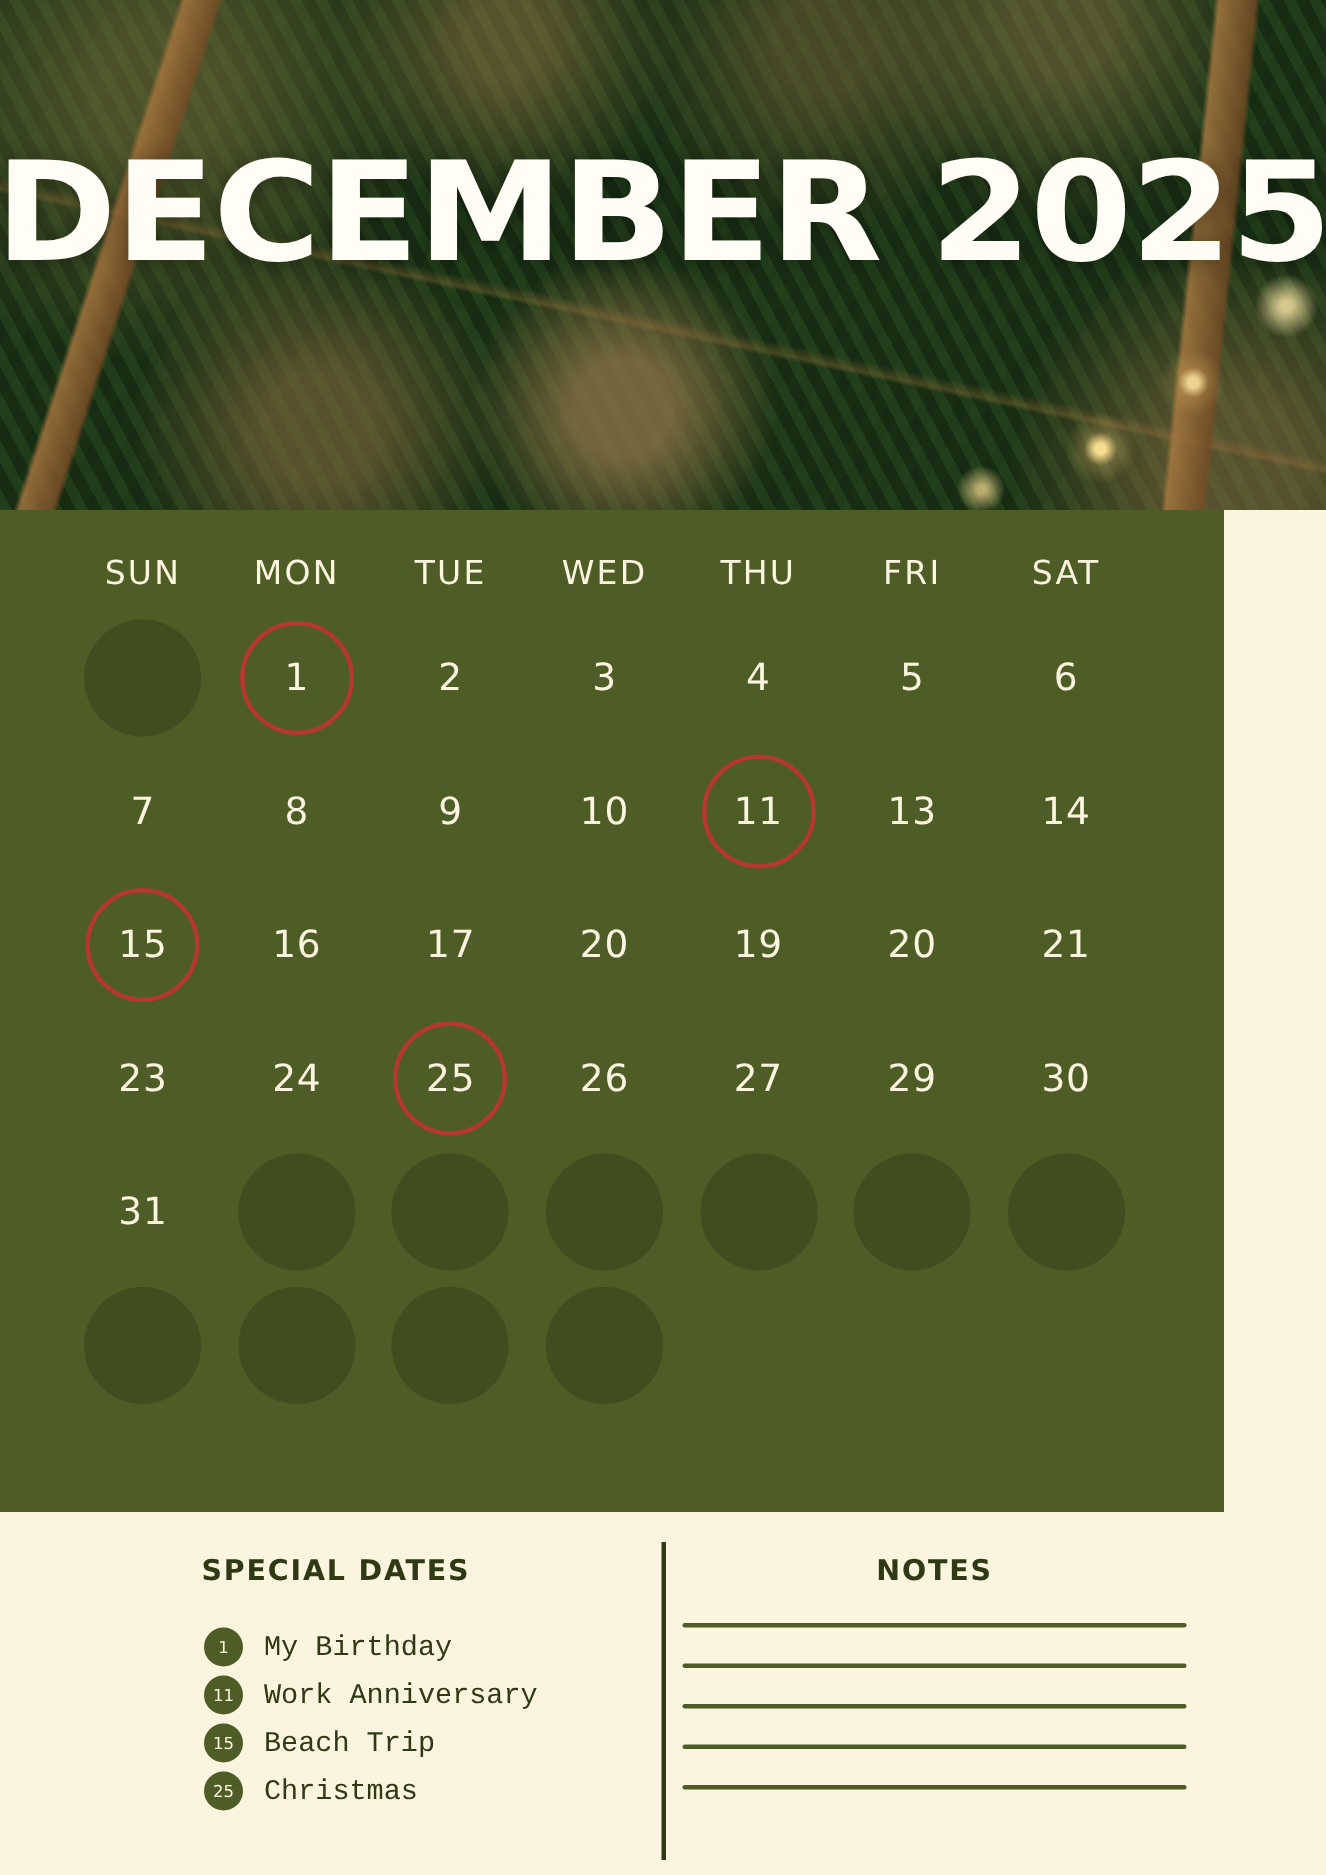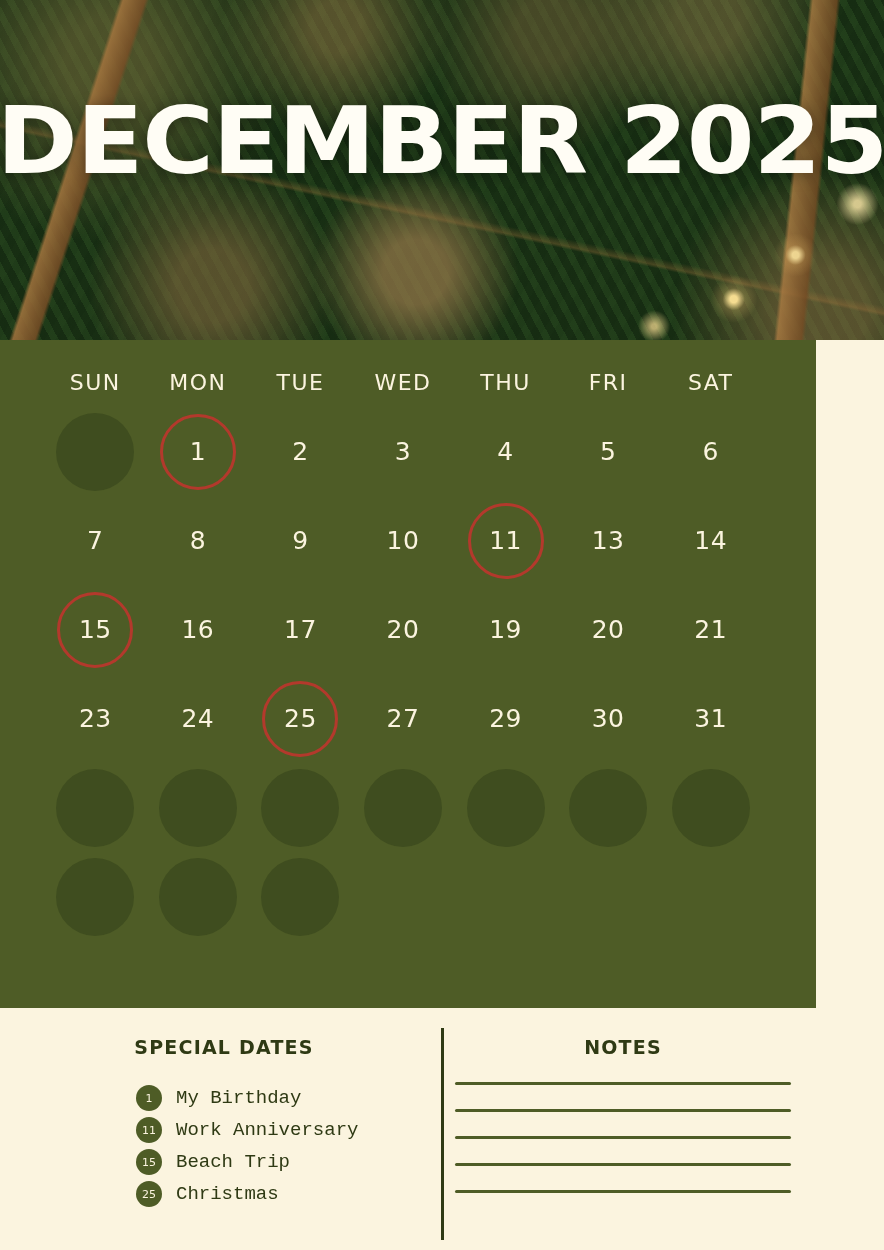--- a/index.html
+++ b/index.html
@@ -294,20 +294,23 @@
         </div>
         <div class="cell">
           <span class="daynum">23</span>
         </div>
         <div class="cell">
           <span class="daynum">24</span>
         </div>
         <div class="cell">
           <div class="ring"></div>
           <span class="daynum">25</span>
+        </div>
+        <div class="cell">
+          <span class="daynum">26</span>
         </div>
         <div class="cell">
           <span class="daynum">27</span>
         </div>
         <div class="cell">
           <span class="daynum">29</span>
         </div>
         <div class="cell">
           <span class="daynum">30</span>
         </div>

